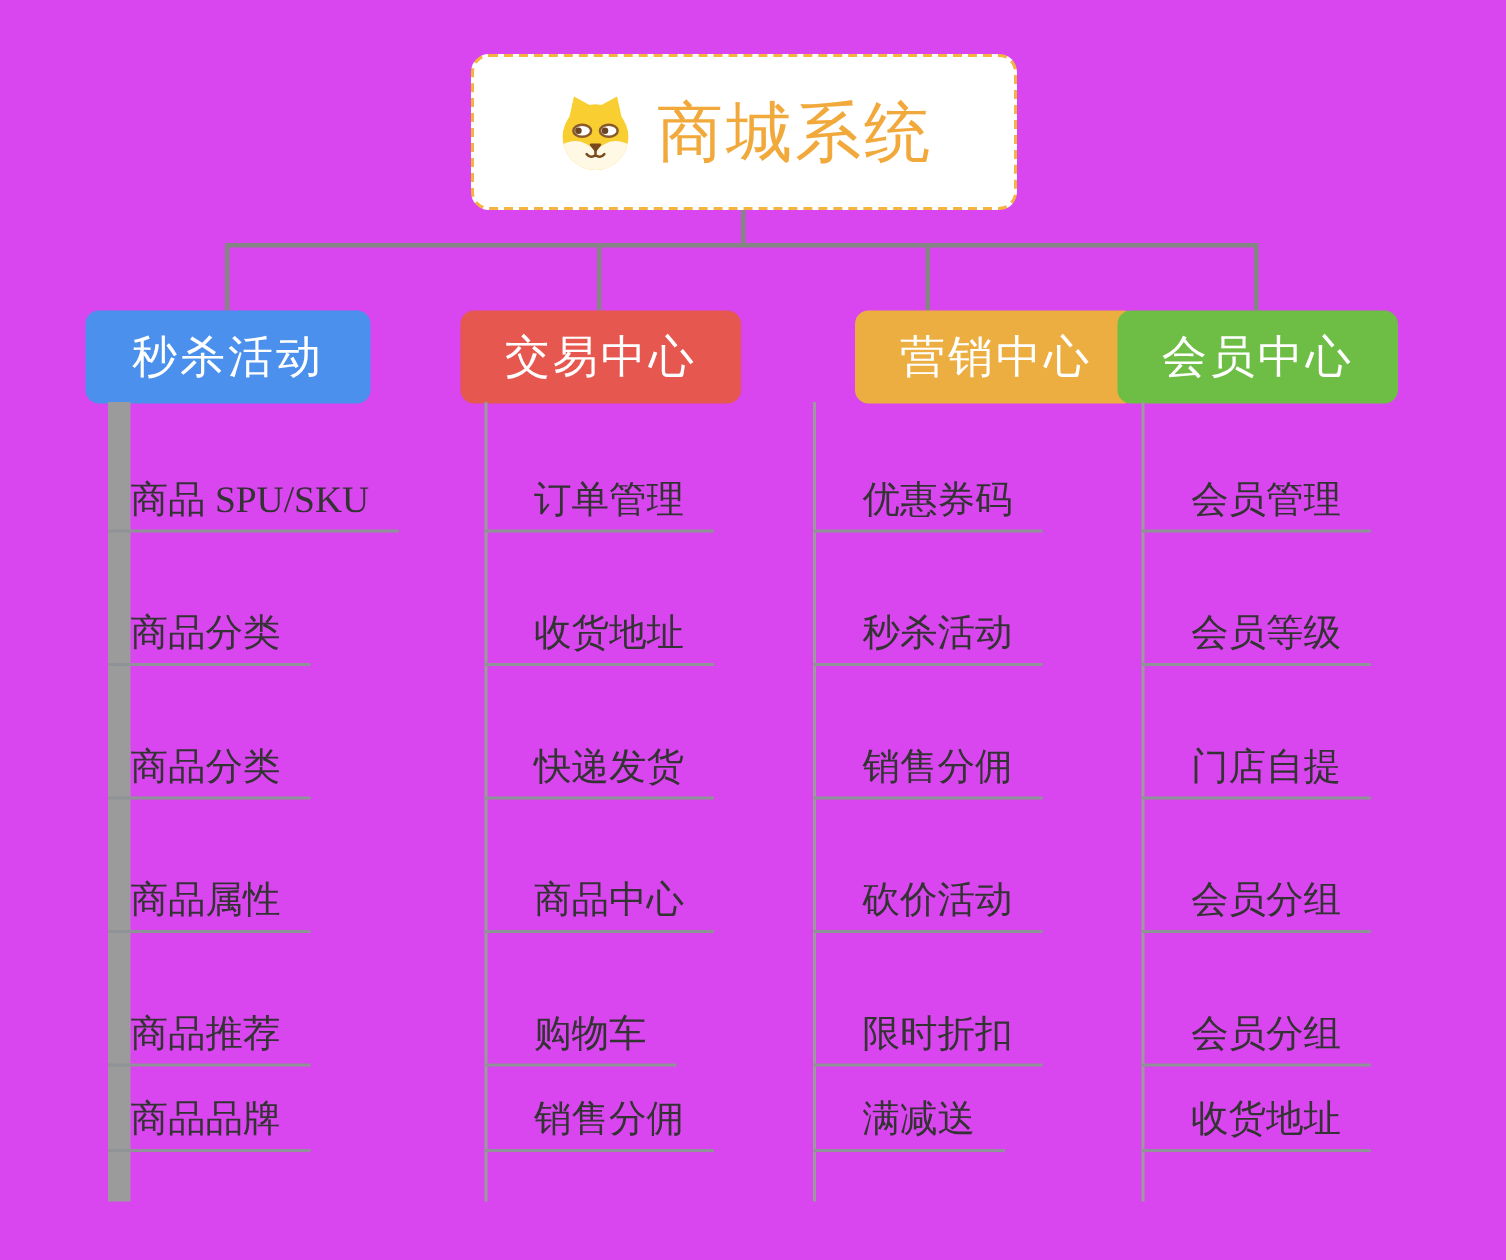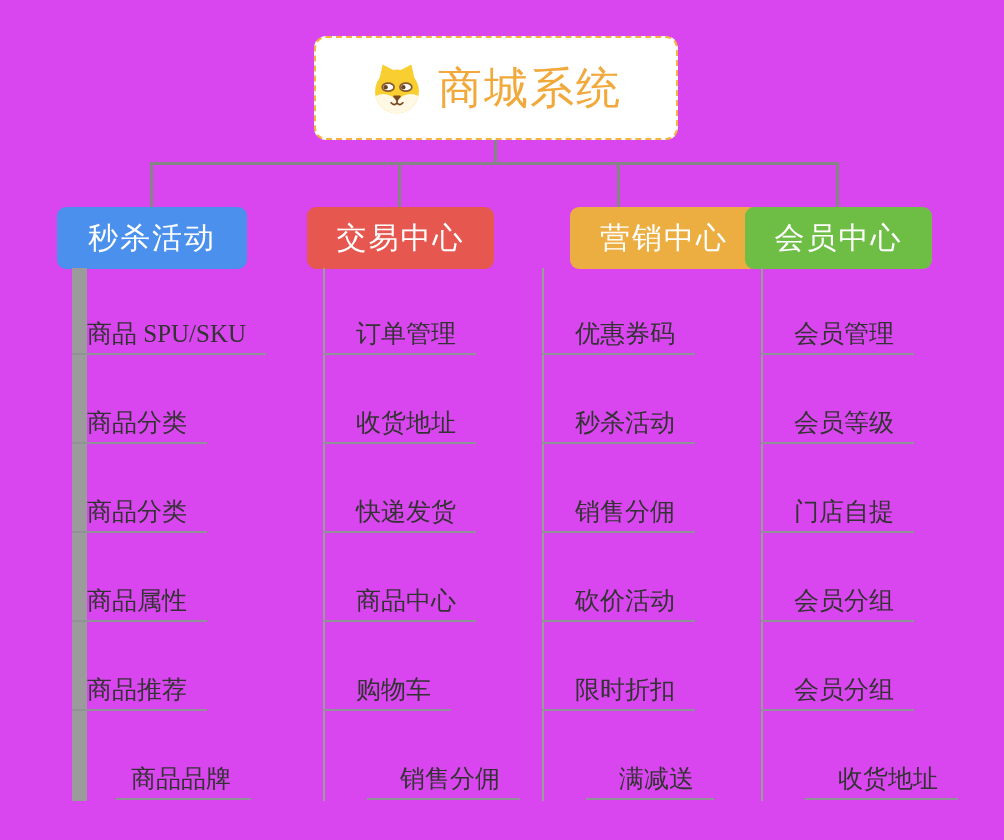--- a/index.html
+++ b/index.html
@@ -64,21 +64,21 @@
     font-size: 25px;
     line-height: 31px;
     color: #333333;
     padding: 0 20px 4px 33px;
     border-bottom: 2px solid #8f9296;
     white-space: nowrap;
     cursor: pointer;
   }
   
   .r0 { top: 318px; } .r1 { top: 407px; } .r2 { top: 496px; }
-  .r3 { top: 585px; } .r4 { top: 674px; } .r5 { top: 763px; margin-left: 44px; }
+  .r3 { top: 585px; } .r4 { top: 674px; } .r5 { top: 731px; }
   
   .b0 .branch-box { left: 57px;  width: 190px; }
   .b1 .branch-box { left: 307px; width: 187px; }
   .b2 .branch-box { left: 525px; width: 188px; margin-left: 45px; }
   .b3 .branch-box { left: 745px; width: 187px; }
   .b0 .vline, .b0 .leaf-item { left: 72px; padding-left: 15px; }
   .b1 .vline, .b1 .leaf-item { left: 323px; }
   .b2 .vline, .b2 .leaf-item { left: 542px; }
   .b3 .vline, .b3 .leaf-item { left: 761px; }
 </style>

